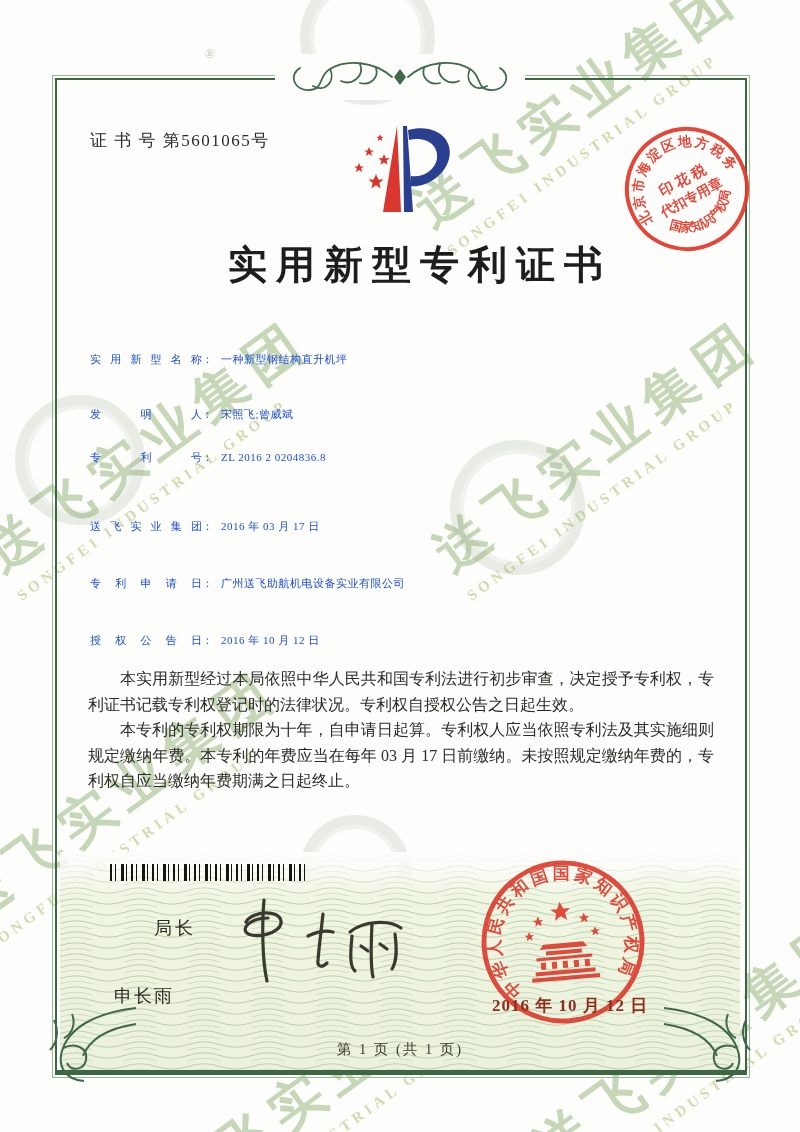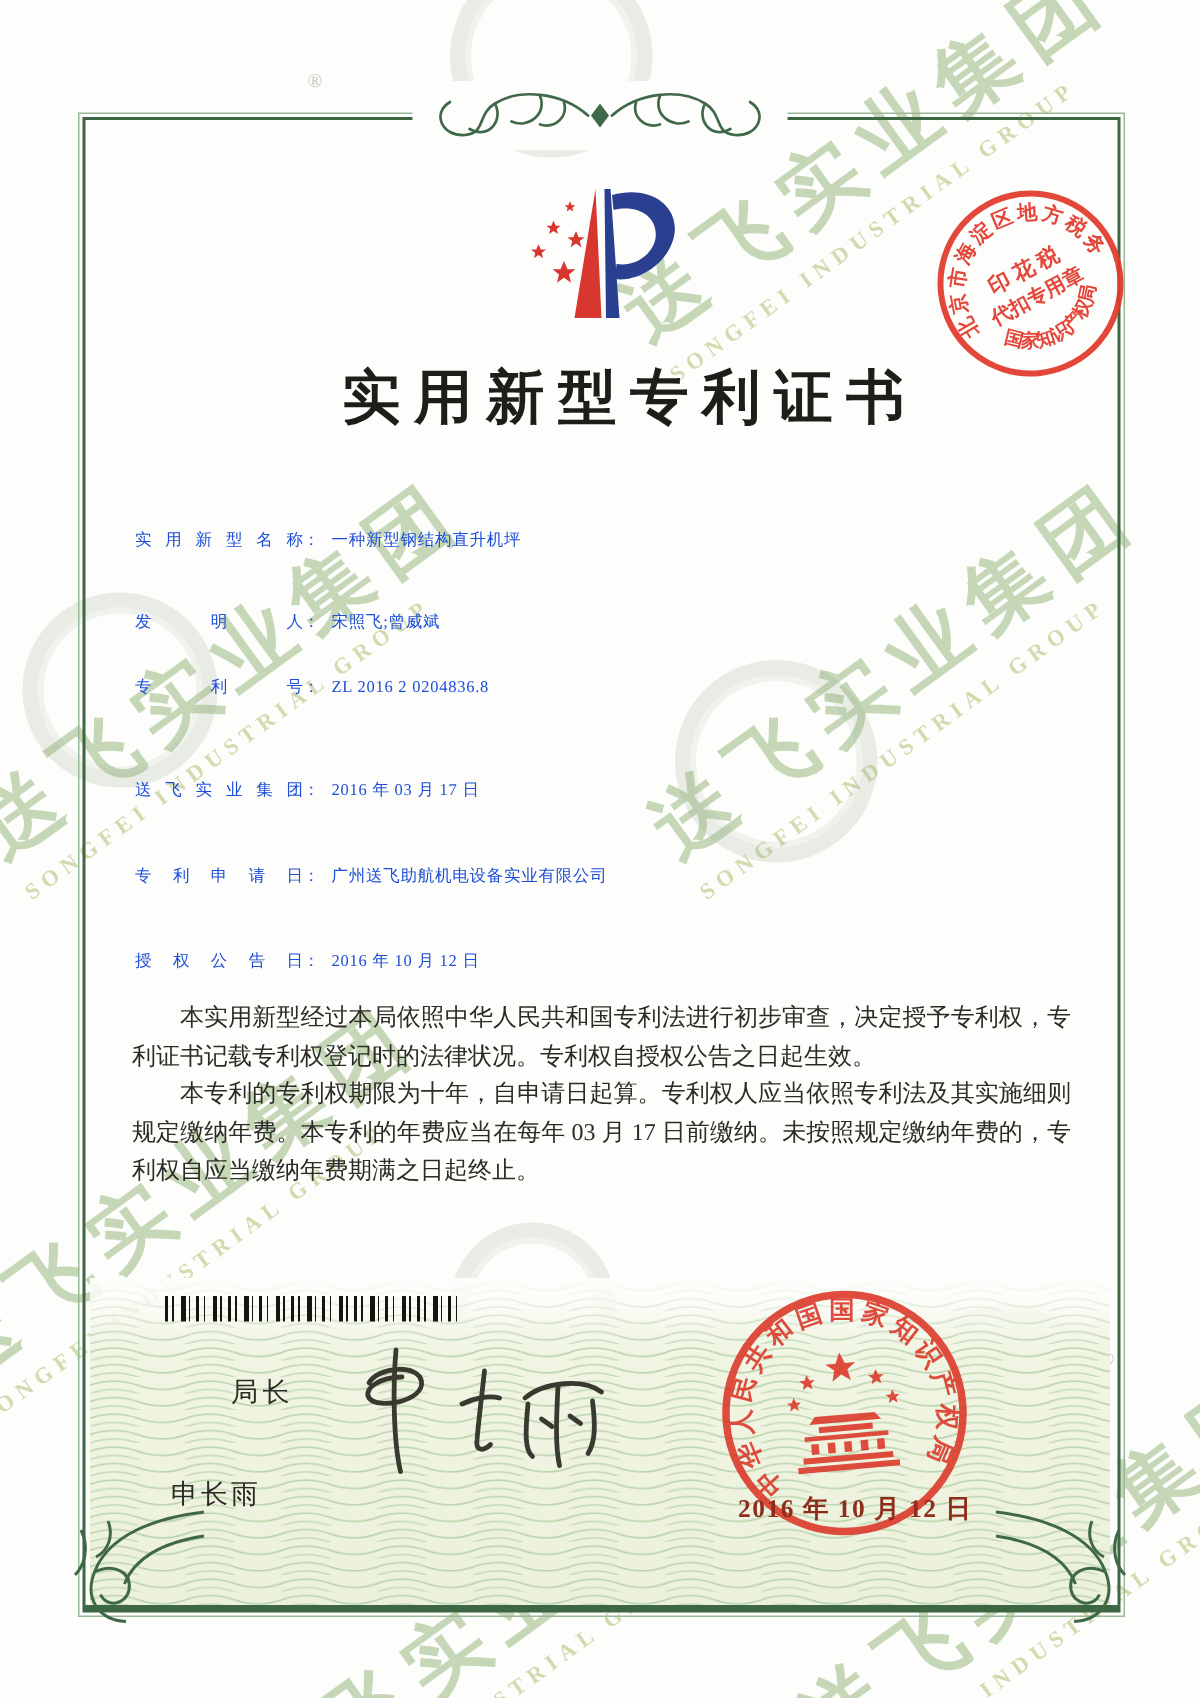--- a/index.html
+++ b/index.html
@@ -144,20 +144,21 @@
   <svg class="corner right" viewBox="0 0 92 86">
     <g fill="none" stroke="#3f6847" stroke-width="2">
       <path d="M90,8 C56,12 26,24 17,48 C10,66 20,80 38,81"></path>
       <path d="M17,48 C30,42 42,48 40,60 C38,70 25,72 21,63"></path>
       <path d="M90,24 C64,28 44,38 37,56"></path>
       <path d="M8,20 C14,32 10,44 4,50"></path>
       <path d="M26,14 C30,24 26,34 18,38"></path>
     </g>
   </svg>
 
+  <div class="cert-no">证 书 号 第5601065号</div>
 
   <svg class="sipo-logo" width="120" height="115" viewBox="0 0 120 115">
     <g fill="#d8372f">
       <path transform="translate(40,24) scale(0.38)" d="M0,-10L2.94,-3.09L9.51,-3.09L4.16,1.18L5.88,8.09L0,4L-5.88,8.09L-4.16,1.18L-9.51,-3.09L-2.94,-3.09Z"></path>
       <path transform="translate(29,38) scale(0.5)" d="M0,-10L2.94,-3.09L9.51,-3.09L4.16,1.18L5.88,8.09L0,4L-5.88,8.09L-4.16,1.18L-9.51,-3.09L-2.94,-3.09Z"></path>
       <path transform="translate(44,46) scale(0.6)" d="M0,-10L2.94,-3.09L9.51,-3.09L4.16,1.18L5.88,8.09L0,4L-5.88,8.09L-4.16,1.18L-9.51,-3.09L-2.94,-3.09Z"></path>
       <path transform="translate(19,54) scale(0.52)" d="M0,-10L2.94,-3.09L9.51,-3.09L4.16,1.18L5.88,8.09L0,4L-5.88,8.09L-4.16,1.18L-9.51,-3.09L-2.94,-3.09Z"></path>
       <path transform="translate(36,68) scale(0.8)" d="M0,-10L2.94,-3.09L9.51,-3.09L4.16,1.18L5.88,8.09L0,4L-5.88,8.09L-4.16,1.18L-9.51,-3.09L-2.94,-3.09Z"></path>
       <path d="M57,12 L61,98 L43,98 Z"></path>
     </g>
@@ -249,14 +250,15 @@
     <text font-size="13.5" fill="#e23a2c" font-weight="bold" letter-spacing="2">
       <textPath href="#taxTop" xlink:href="#taxTop" textLength="172">北京市海淀区地方税务局</textPath>
     </text>
     <text font-size="12.5" fill="#e23a2c" font-weight="bold" letter-spacing="1">
       <textPath href="#taxBottom" xlink:href="#taxBottom" textLength="84">国家知识产权局</textPath>
     </text>
     <text x="65" y="60" text-anchor="middle" font-size="14.5" font-weight="bold" fill="#e23a2c">印 花 税</text>
     <text x="65" y="79" text-anchor="middle" font-size="13.5" font-weight="bold" fill="#e23a2c">代扣专用章</text>
   </svg>
 
+  <div class="footer">第 1 页 (共 1 页)</div>
 
 </div>
 
 </body></html>

